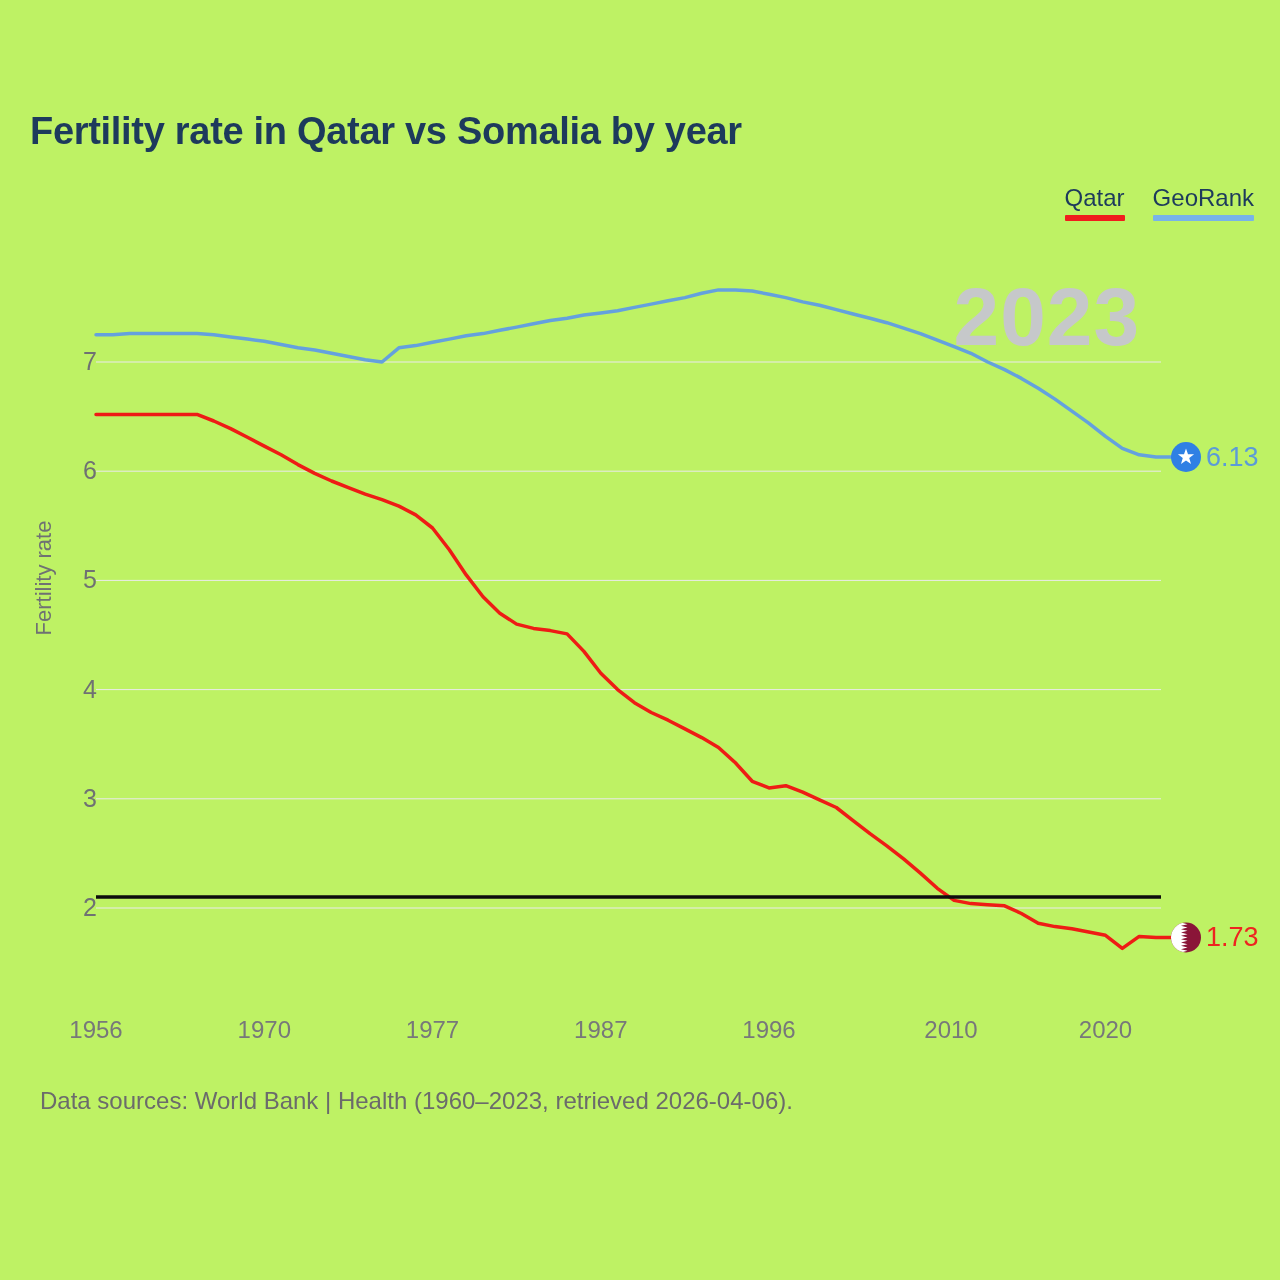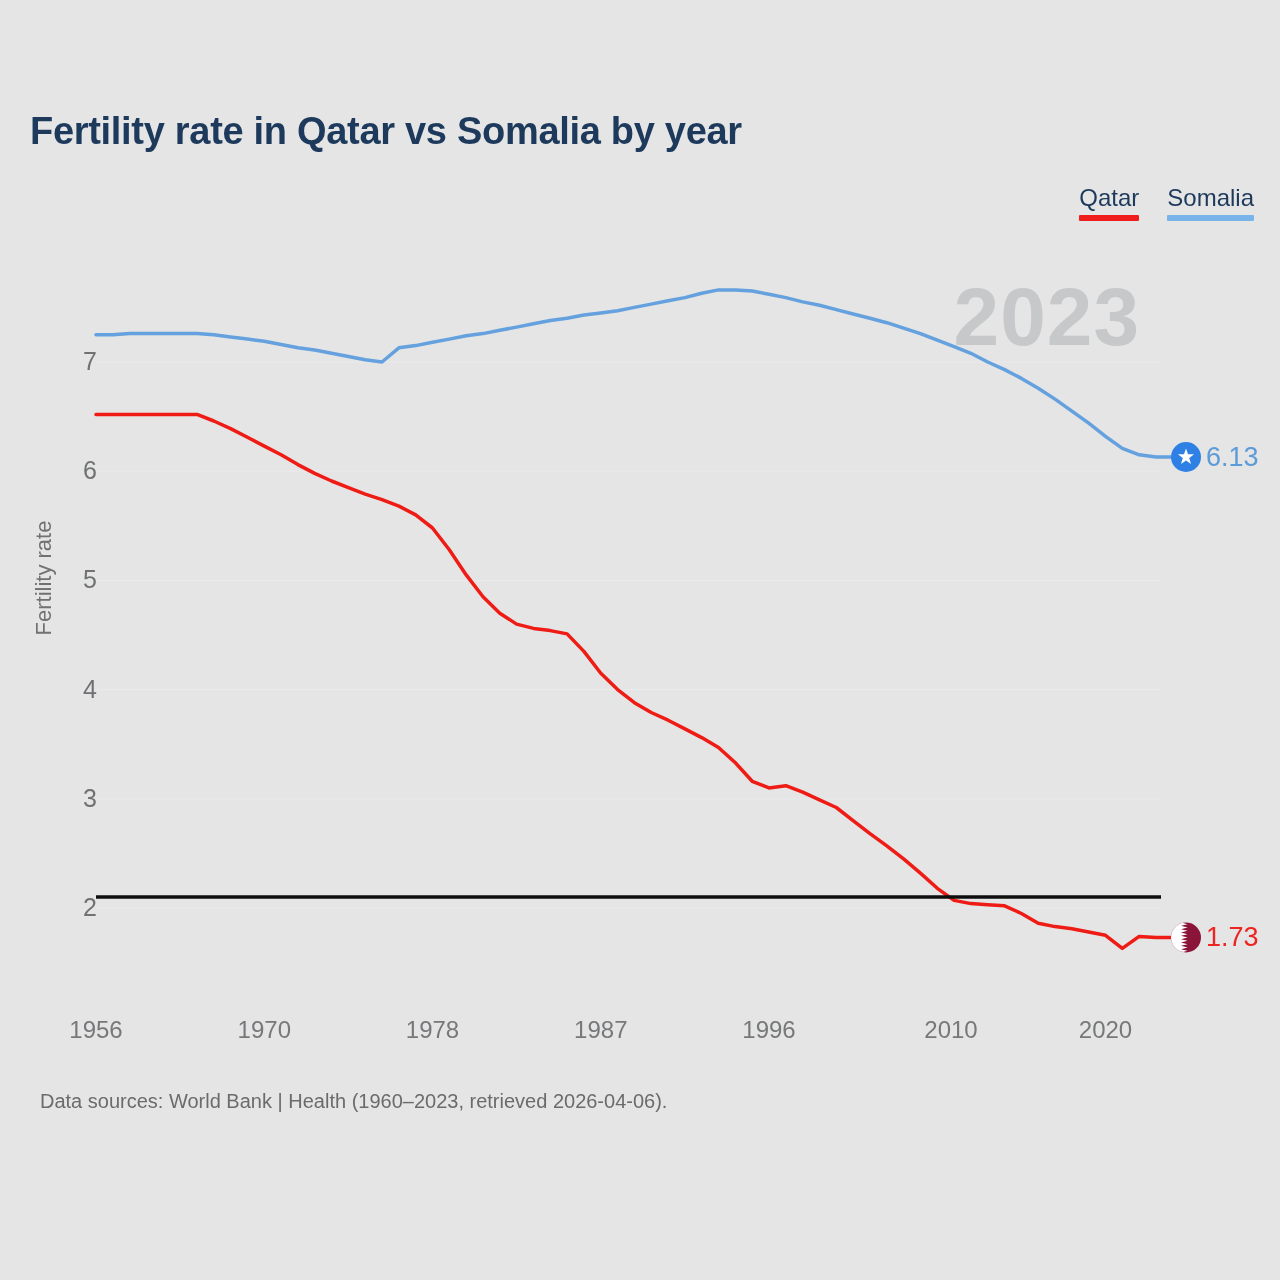--- a/index.html
+++ b/index.html
@@ -1,48 +1,48 @@
 <!DOCTYPE html>
 <html><head>
 <meta charset="utf-8">
 <style>
   html,body{margin:0;padding:0;background:#ffffff;}
-  #canvas{position:relative;width:1280px;height:1280px;background:#e5e5e5;overflow:hidden;
+  #canvas{position:relative;width:1280px;height:1280px;background:#bef264;overflow:hidden;
           font-family:"Liberation Sans",sans-serif;}
   #chart-svg{position:absolute;left:0;top:0;}
   .page-title{position:absolute;left:30px;top:110px;font-size:38px;font-weight:bold;
               letter-spacing:-0.3px;color:#1d3a5c;white-space:nowrap;}
   .legend{position:absolute;top:184px;right:26px;display:flex;gap:28px;}
   .legend-item{display:flex;flex-direction:column;align-items:stretch;cursor:pointer;}
   .legend-label{font-size:24px;color:#1d3a5c;}
   .legend-underline{height:6px;margin-top:3px;border-radius:1px;}
   .y-axis-title{position:absolute;left:44px;top:578px;transform:translate(-50%,-50%) rotate(-90deg);
                 font-size:22px;color:#6f7173;white-space:nowrap;}
   .ytick{position:absolute;left:50px;width:47px;text-align:right;font-size:25px;color:#6f7173;line-height:27px;}
   .xtick{position:absolute;top:1016px;transform:translateX(-50%);font-size:24px;color:#77787a;}
-  .footer{position:absolute;left:40px;top:1082px;font-size:20px;color:#6b6b6b;line-height:38px;}
+  .footer{position:absolute;left:40px;top:1082px;font-size:24px;color:#6b6b6b;line-height:38px;}
   .watermark{font-size:82px;font-weight:bold;fill:#c6c8ca;letter-spacing:1px;}
   .gridline{stroke:#eaeaec;stroke-width:1;}
   .series-line{fill:none;stroke-width:3.5;stroke-linejoin:round;stroke-linecap:round;}
   .end-label{font-size:27px;}
 </style>
 </head>
 <body>
 
 <div id="canvas">
 
   <div class="page-title">Fertility rate in Qatar vs Somalia by year</div>
 
   <div class="legend">
     <div class="legend-item">
       <span class="legend-label">Qatar</span>
       <span class="legend-underline" style="background: rgb(240, 29, 29);"></span>
     </div>
     <div class="legend-item">
-      <span class="legend-label">Somalia</span>
+      <span class="legend-label">GeoRank</span>
       <span class="legend-underline" style="background: rgb(120, 179, 233);"></span>
     </div>
   </div>
 
   <svg id="chart-svg" width="1280" height="1280">
     <defs>
       <clipPath id="qclip">
           <circle cx="0" cy="0" r="15"></circle>
         </clipPath>
     </defs>
@@ -82,21 +82,21 @@
       <div class="ytick" style="top: 894px;">2</div>
       <div class="ytick" style="top: 784.8px;">3</div>
       <div class="ytick" style="top: 675.6px;">4</div>
       <div class="ytick" style="top: 566.4px;">5</div>
       <div class="ytick" style="top: 457.2px;">6</div>
       <div class="ytick" style="top: 348px;">7</div>
     </div>
   <div id="x-ticks">
       <div class="xtick" style="left: 96px;">1956</div>
       <div class="xtick" style="left: 264.3px;">1970</div>
-      <div class="xtick" style="left: 432.5px;">1978</div>
+      <div class="xtick" style="left: 432.5px;">1977</div>
       <div class="xtick" style="left: 600.8px;">1987</div>
       <div class="xtick" style="left: 769px;">1996</div>
       <div class="xtick" style="left: 951px;">2010</div>
       <div class="xtick" style="left: 1105.5px;">2020</div>
     </div>
 
   <div class="footer">
     <div>Data sources: World Bank | Health (1960–2023, retrieved 2026-04-06).</div>
   </div>
 

